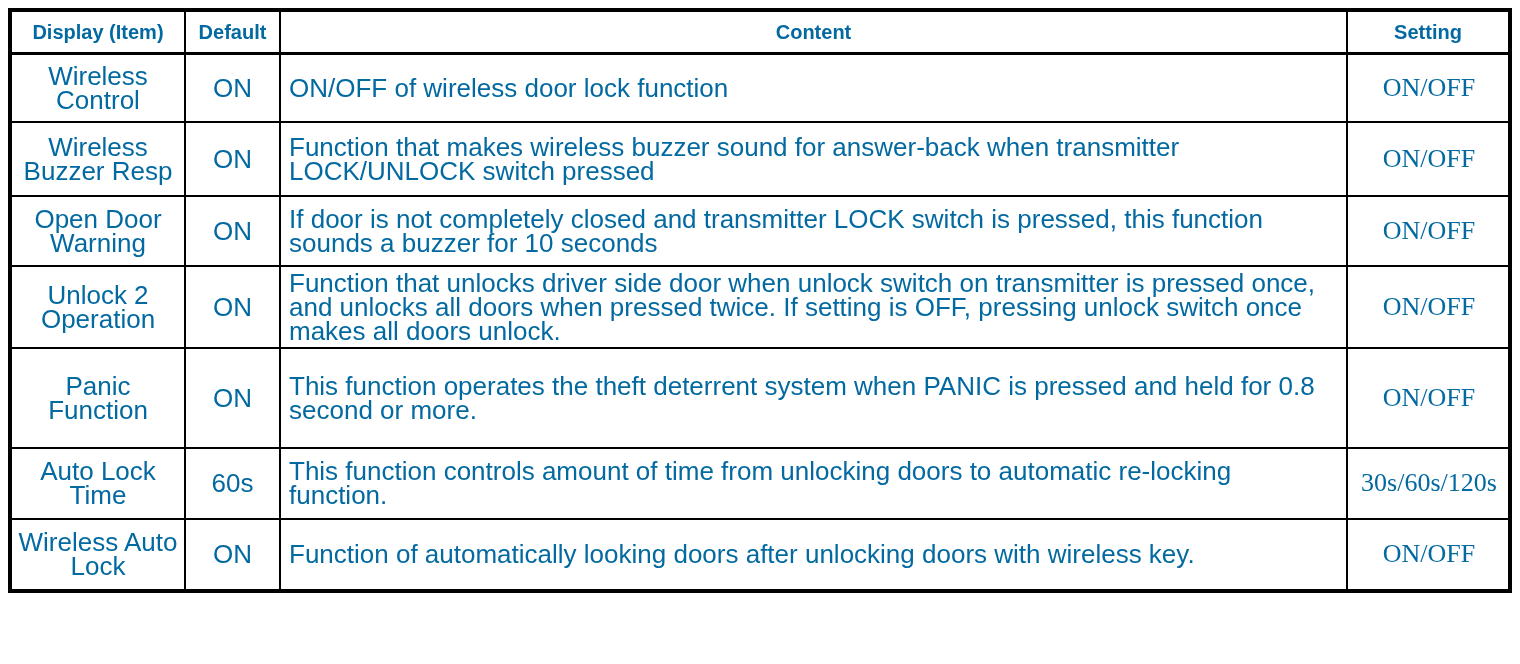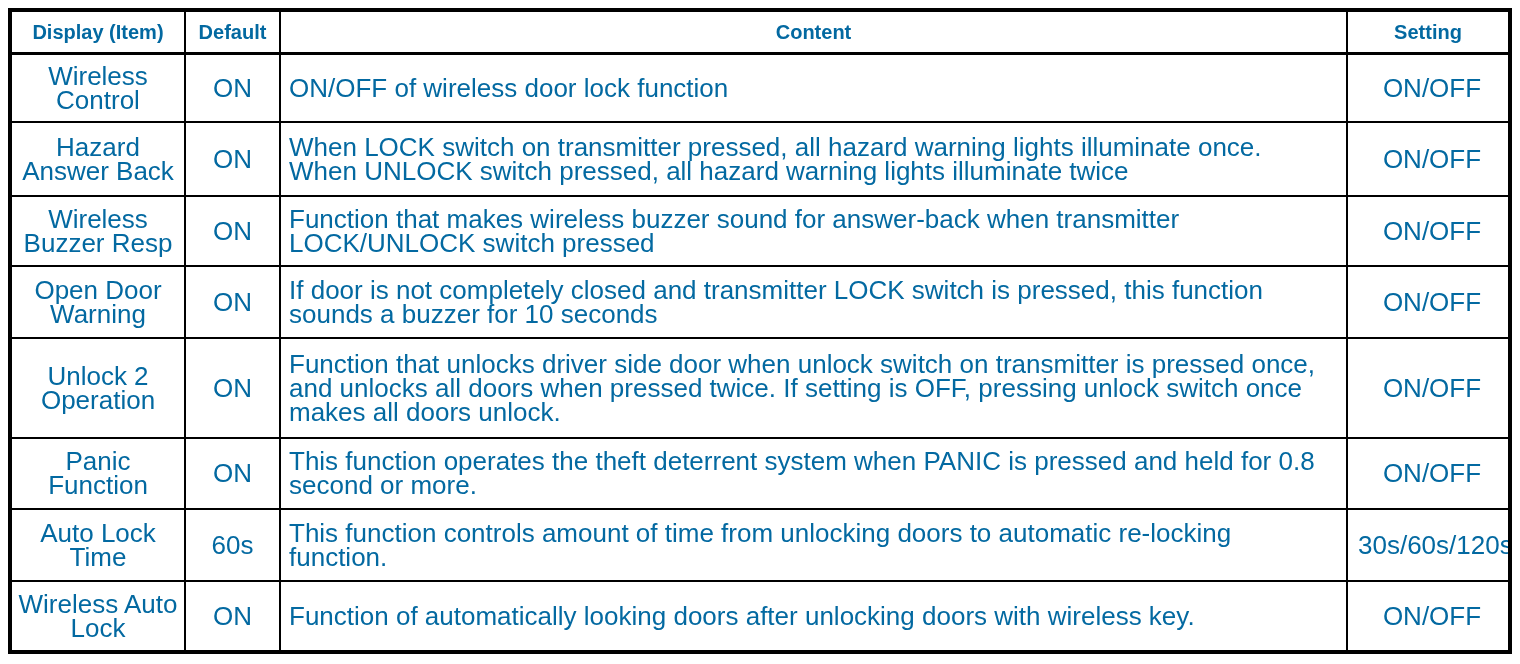--- a/index.html
+++ b/index.html
@@ -52,22 +52,23 @@
   .settings-table td:nth-child(2),
   .settings-table td:nth-child(4) {
     text-align: center;
   }
   .settings-table td:nth-child(3) {
     text-align: left;
     padding-left: 8px;
     padding-right: 24px;
   }
   .settings-table td:nth-child(4) {
-    padding-left: 10px;
+    padding-left: 4px;
     padding-right: 2px;
+    font-family: Liberation Serif, serif;
   }
 
   
   tbody tr:nth-child(1) { height: 68px; }
   tbody tr:nth-child(2) { height: 74px; }
   tbody tr:nth-child(3) { height: 70px; margin-top: 36px; }
   tbody tr:nth-child(4) { height: 72px; }
   tbody tr:nth-child(5) { height: 100px; }
   tbody tr:nth-child(6) { height: 71px; }
   tbody tr:nth-child(7) { height: 72px; }
@@ -91,26 +92,20 @@
         <th>Content</th>
         <th>Setting</th>
       </tr>
     </thead>
     <tbody>
 
     <tr>
         <td>Wireless Control</td>
         <td>ON</td>
         <td>ON/OFF of wireless door lock function</td>
-        <td>ON/OFF</td>
-      </tr>
-        <tr>
-        <td>Hazard Answer Back</td>
-        <td>ON</td>
-        <td>When LOCK switch on transmitter pressed, all hazard warning lights illuminate once. When UNLOCK switch pressed, all hazard warning lights illuminate twice</td>
         <td>ON/OFF</td>
       </tr>
         <tr>
         <td>Wireless Buzzer Resp</td>
         <td>ON</td>
         <td>Function that makes wireless buzzer sound for answer-back when transmitter LOCK/UNLOCK switch pressed</td>
         <td>ON/OFF</td>
       </tr>
         <tr>
         <td>Open Door Warning</td>

